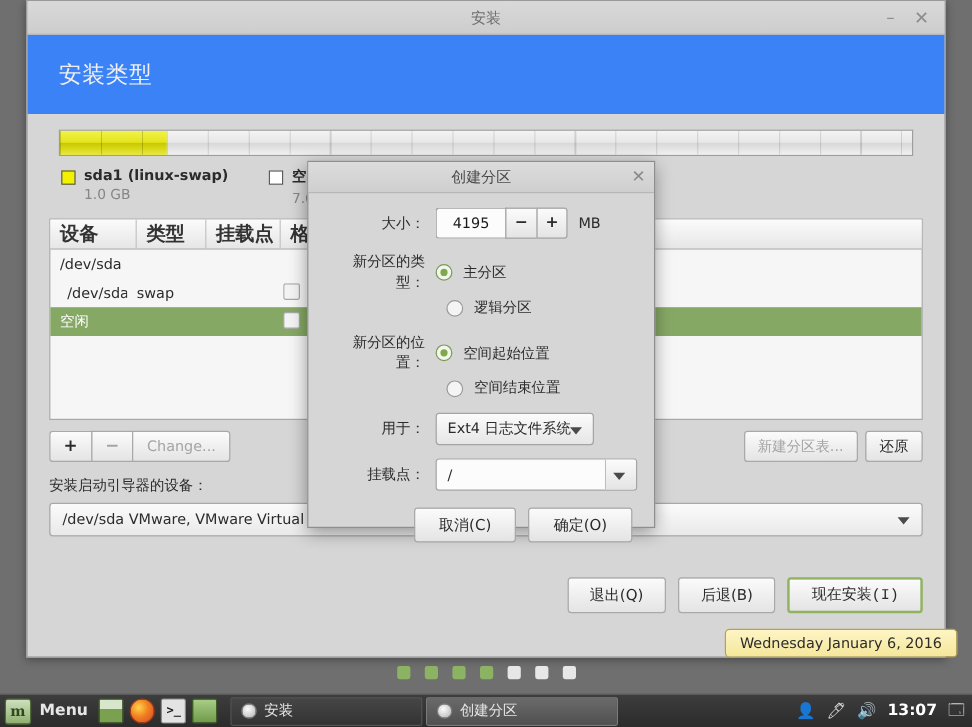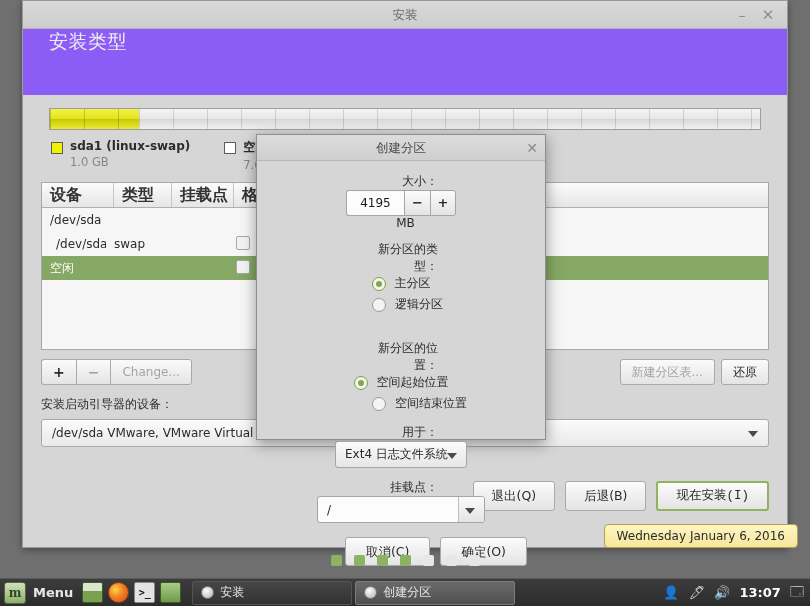--- a/index.html
+++ b/index.html
@@ -37,22 +37,22 @@
   }
   .win-btn {
     position: absolute; top: 0; width: 26px; height: 28px;
     line-height: 28px; text-align: center;
     color: #8e8e8e; font-size: 14px; cursor: default;
   }
   #win-min { right: 32px; }
   #win-close { right: 6px; font-size: 15px; }
 
   #header-band {
-    height: 66px; background: #8b5cf6; width: 100%;
-    display: flex; align-items: flex-start;
+    height: 66px; background: #3b82f6; width: 100%;
+    display: flex; align-items: center;
   }
   #header-title {
     color: #efefef; font-size: 19px; margin-left: 26px; letter-spacing: .5px;
   }
 
   #content {
     position: absolute; left: 0; top: 95px; right: 0; bottom: 0;
     padding: 12px 18px 0 18px;
   }
 
@@ -159,21 +159,21 @@
     box-shadow: 0 4px 14px rgba(0,0,0,.4);
   }
   #dlg-titlebar { height: 26px; position: relative;
     background: linear-gradient(to bottom, #dcdcdc 0%, #cfcfcf 100%);
     border-bottom: 1px solid #b7b7b7; }
   #dlg-title { position: absolute; left: 0; right: 0; line-height: 26px;
     text-align: center; color: #4a4a4a; font-size: 12.5px; }
   #dlg-close { position: absolute; right: 7px; top: 0; line-height: 26px;
     color: #8a8a8a; font-size: 14px; cursor: default; }
   #dlg-body { padding: 12px 14px 0 14px; }
-  .field-row { display: flex; align-items: center; margin-bottom: 11px; flex-direction: column; }
+  .field-row { display: flex; align-items: center; margin-bottom: 11px; }
   .field-label { width: 92px; text-align: right; font-size: 12px; color: #2b2b2b;
     padding-right: 9px; }
   .spin { display: flex; height: 26px; }
   .spin-input {
     width: 58px; background: #fcfcfc; border: 1px solid #a5a5a5; border-right: none;
     border-radius: 3px 0 0 3px; line-height: 24px; text-align: center;
     font-size: 12px; color: #1a1a1a;
   }
   .spin-btn {
     width: 26px; border: 1px solid #a5a5a5; border-right: none;
@@ -366,21 +366,21 @@
         <div class="unit">MB</div>
       </div>
 
       <div class="field-row" style="margin-bottom:4px">
         <div class="field-label">新分区的类型：</div>
         <div class="radio-row" style="margin-bottom:0">
           <span class="radio on"></span>
           <span class="radio-label">主分区</span>
         </div>
       </div>
-      <div class="radio-row" style="margin-left:101px;margin-bottom:27px">
+      <div class="radio-row" style="margin-left:101px;margin-bottom:12px">
         <span class="radio"></span>
         <span class="radio-label">逻辑分区</span>
       </div>
 
       <div class="field-row" style="margin-bottom:4px">
         <div class="field-label">新分区的位置：</div>
         <div class="radio-row" style="margin-bottom:0">
           <span class="radio on"></span>
           <span class="radio-label">空间起始位置</span>
         </div>

